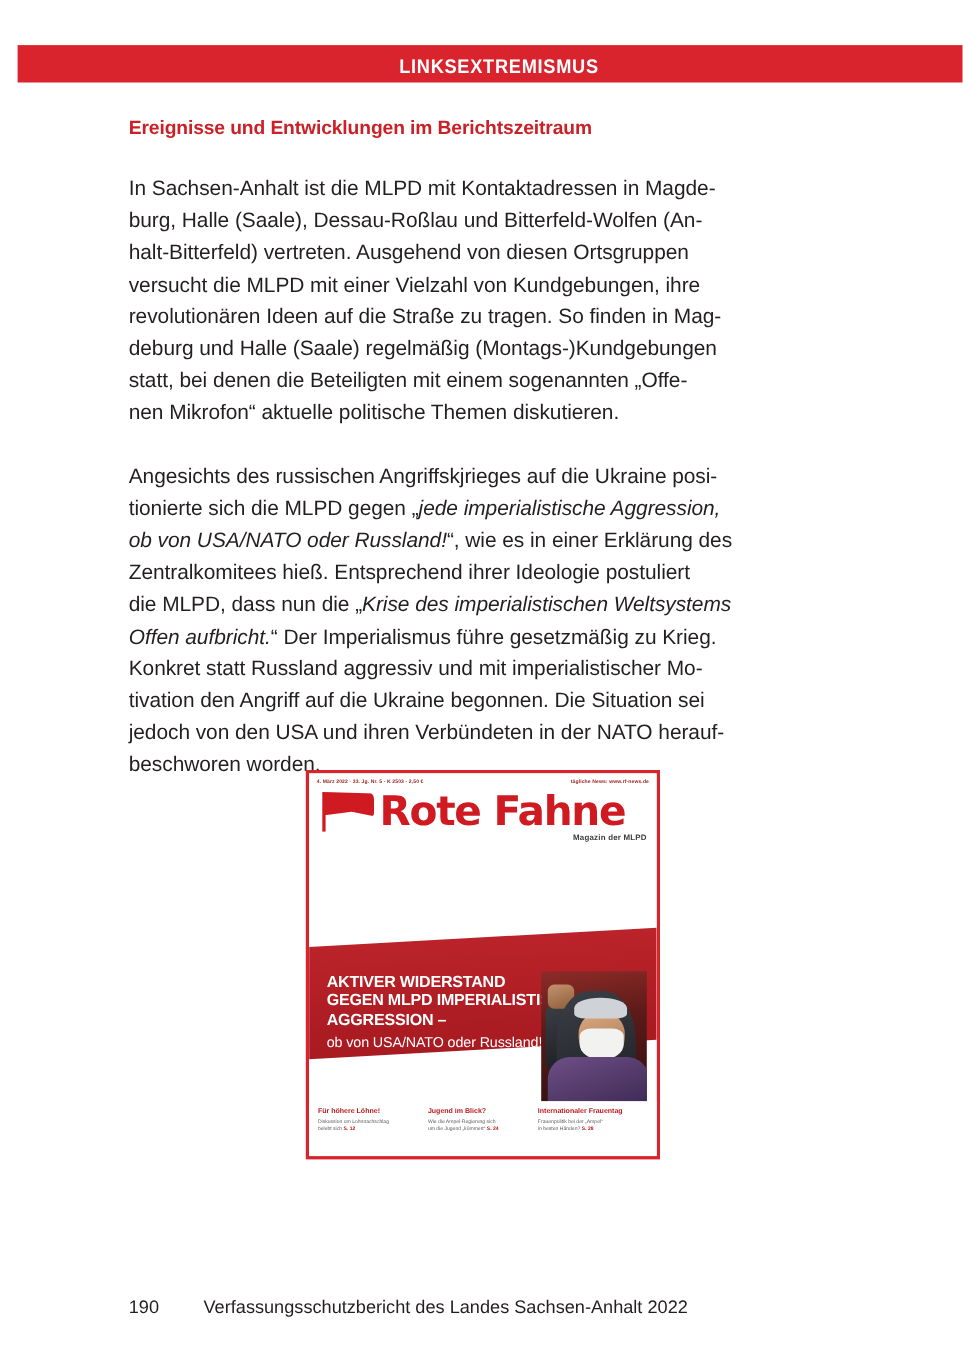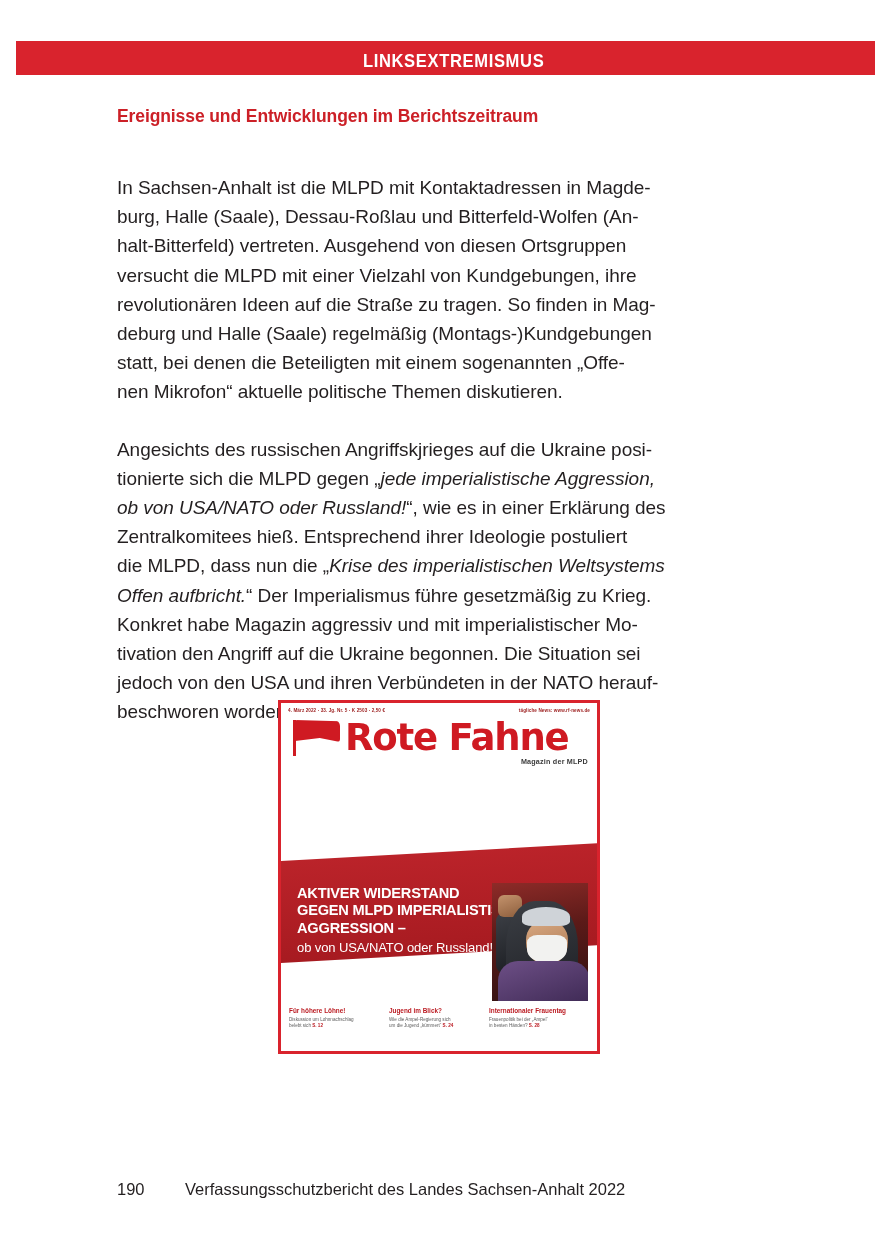--- a/index.html
+++ b/index.html
@@ -51,21 +51,21 @@
     left: 117px;
     top: 106px;
     width: 648px;
   }
 
   .section-heading {
     color: #cc2027;
     font-size: 17.5px;
     font-weight: bold;
     letter-spacing: -0.1px;
-    margin: 0 0 46px 0;
+    margin: 0 0 30px 0;
     line-height: 1.2;
   }
 
   .body-par {
     font-size: 19px;
     line-height: 29.2px;
     color: #231f20;
     margin: 15px 0 28px 0;
     letter-spacing: -0.05px;
     text-align: left;
@@ -449,21 +449,21 @@
 deburg und Halle (Saale) regelmäßig (Montags-)Kundgebungen
 statt, bei denen die Beteiligten mit einem sogenannten „Offe-
 nen Mikrofon“ aktuelle politische Themen diskutieren.</p>
 
     <p class="body-par"><span>Angesichts des russischen Angriffskjrieges auf die Ukraine posi-
 tionierte sich die MLPD gegen „</span><em>jede imperialistische Aggression,
 ob von USA/NATO oder Russland!</em><span>“, wie es in einer Erklärung des
 Zentralkomitees hieß. Entsprechend ihrer Ideologie postuliert
 die MLPD, dass nun die „</span><em>Krise des imperialistischen Weltsystems
 Offen aufbricht.</em><span>“ Der Imperialismus führe gesetzmäßig zu Krieg.
-Konkret habe Magazin aggressiv und mit imperialistischer Mo-
+Konkret statt Russland aggressiv und mit imperialistischer Mo-
 tivation den Angriff auf die Ukraine begonnen. Die Situation sei
 jedoch von den USA und ihren Verbündeten in der NATO herauf-
 beschworen worden.</span></p>
   </div>
 
   <div class="figure">
     <div class="cover-inner">
 
       <div class="mast-top">
         <span>4. März 2022 · 33. Jg. Nr. 5 · K 2503 · 2,50 €</span>

